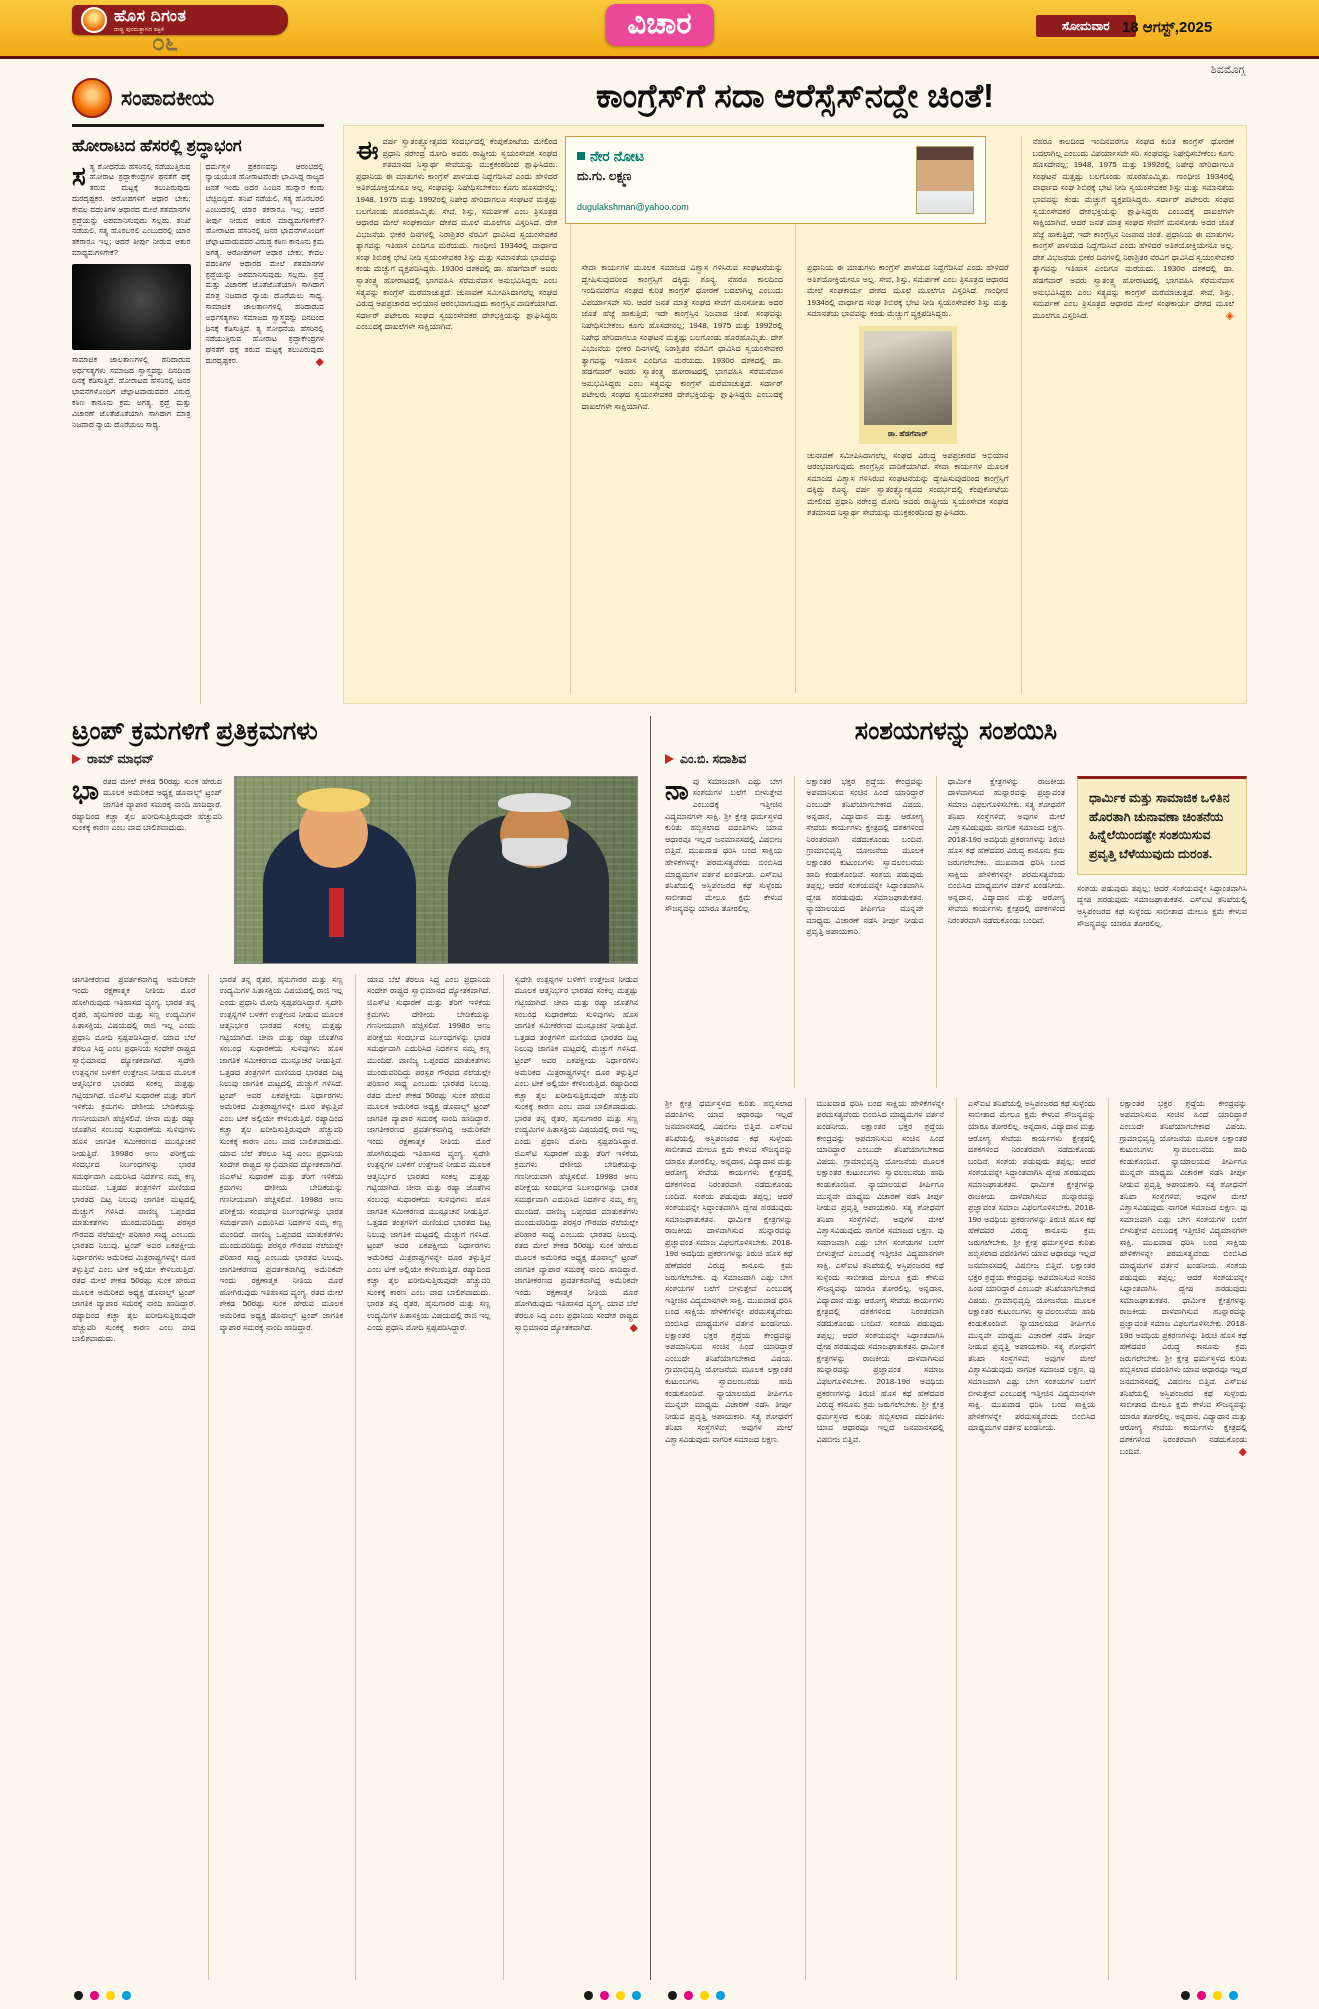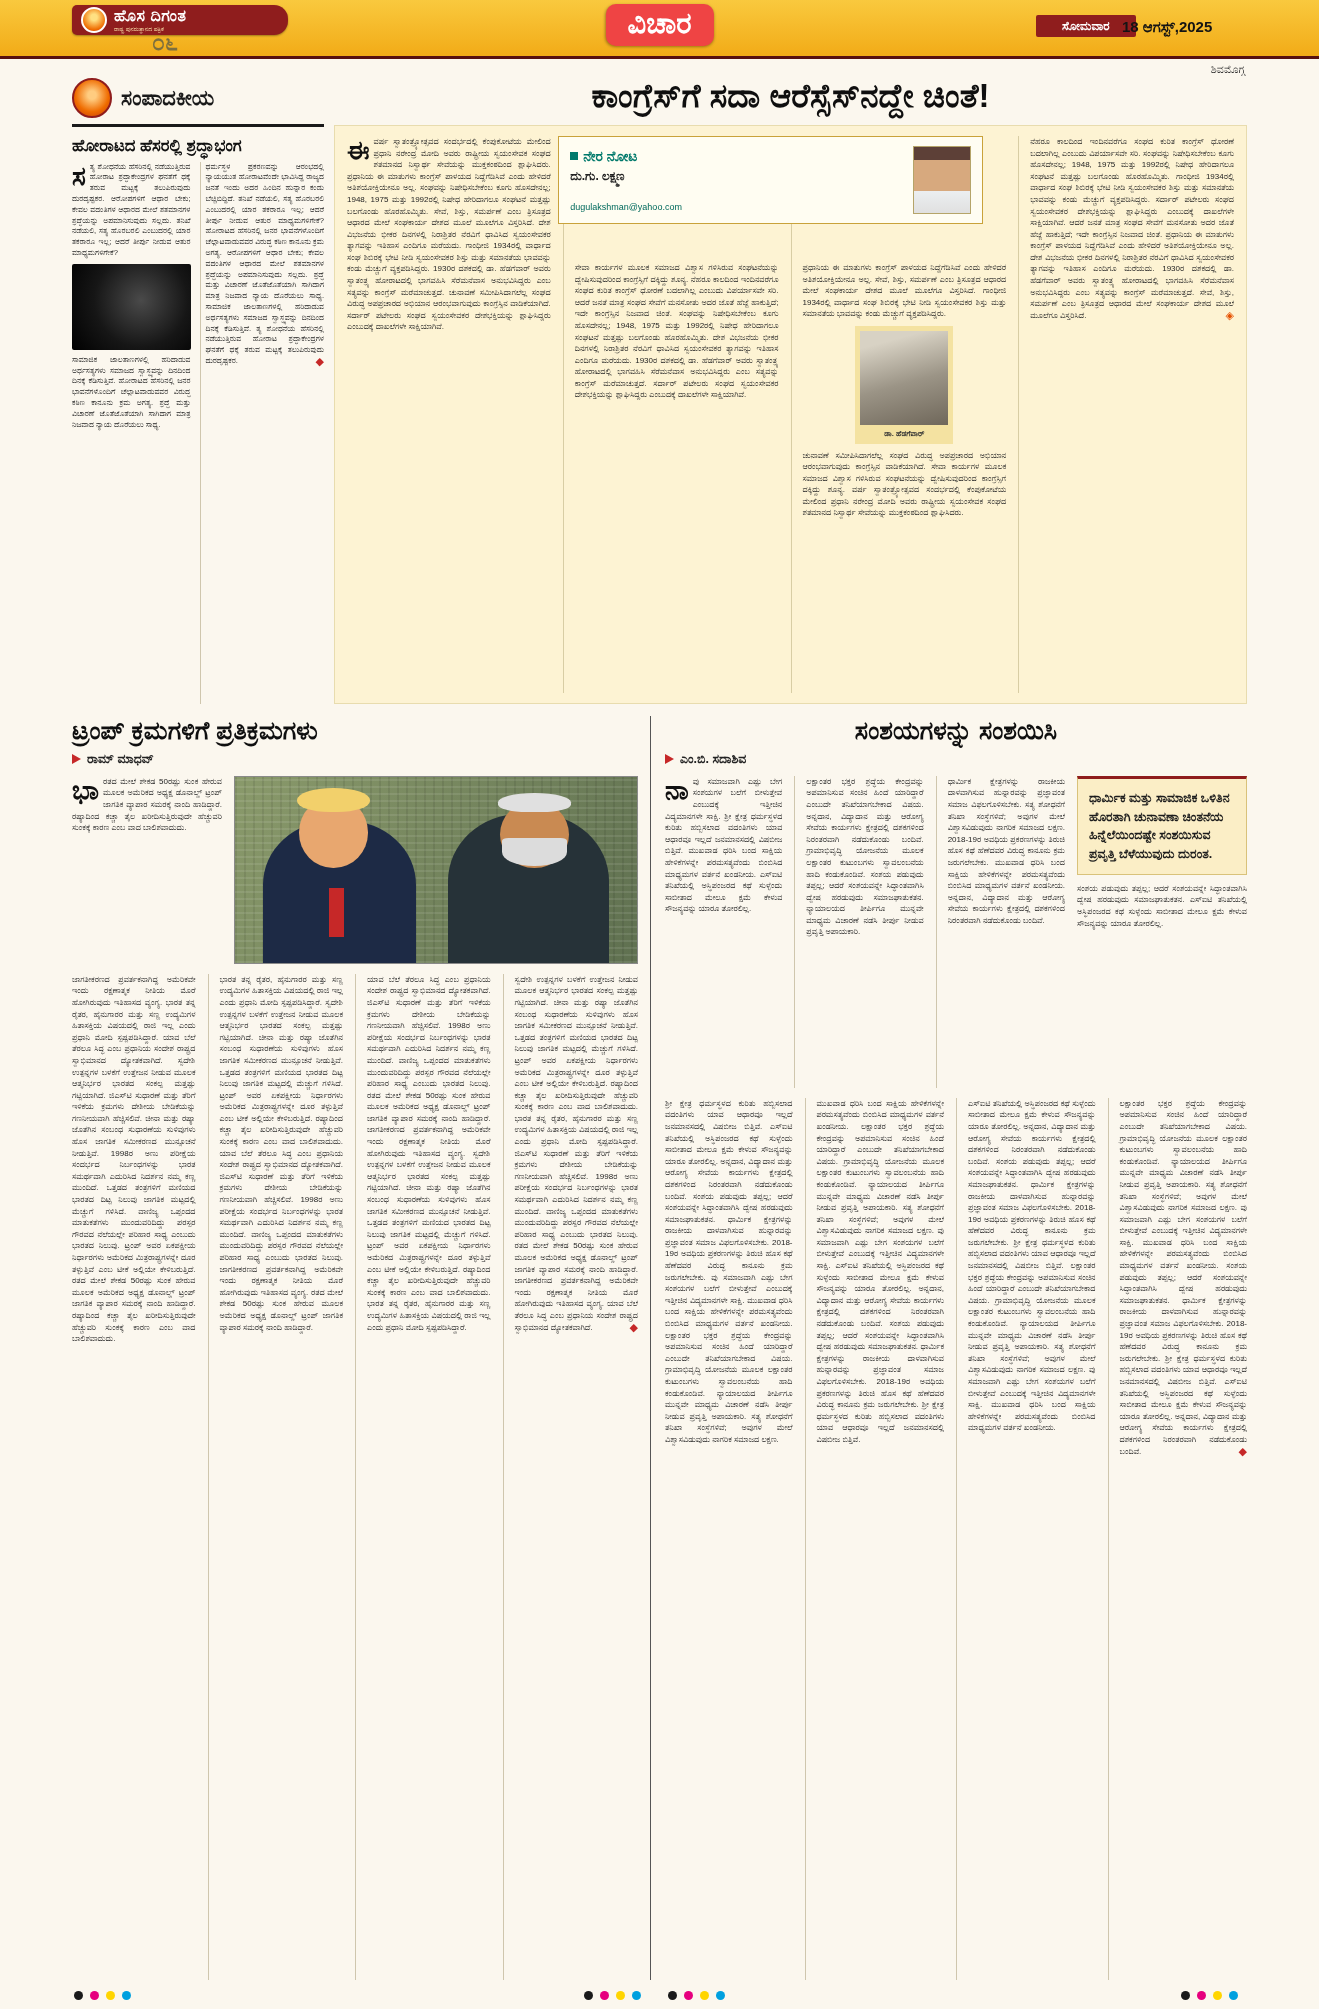--- a/index.html
+++ b/index.html
@@ -14,30 +14,30 @@
   .brand-banner{position:absolute;left:72px;top:5px;width:198px;height:30px;background:#8f1d1d;
        border-radius:5px 14px 14px 5px;display:flex;align-items:center;gap:7px;padding:0 9px;
        box-shadow:0 1px 2px rgba(0,0,0,.35);}
   .brand-logo{width:22px;height:22px;border-radius:50%;flex:0 0 22px;
        background:radial-gradient(circle at 50% 38%,#ffe082 18%,#ef6c00 70%,#b71c1c 100%);
        border:2px solid #fff;}
   .brand-text{display:flex;flex-direction:column;line-height:1;}
   .brand-name{color:#fff;font-weight:bold;font-size:16px;letter-spacing:.5px;}
   .brand-tagline{color:#ffe9b0;font-size:6px;margin-top:2px;}
   .page-num{position:absolute;left:152px;top:29px;font-size:23px;font-weight:bold;color:#7d6f3e;}
-  .section-title{position:absolute;left:50%;transform:translateX(-50%);top:4px;background:#ef4444;
+  .section-title{position:absolute;left:50%;transform:translateX(-50%);top:4px;background:#ec4899;
        color:#fff;font-size:29px;font-weight:bold;padding:3px 22px 5px;border-radius:10px;
        box-shadow:0 1px 3px rgba(0,0,0,.35);}
   .day-badge{position:absolute;left:1036px;top:15px;background:#8f1d1d;color:#fff;font-size:12px;
        font-weight:bold;padding:4px 26px;border-radius:2px;}
   .date-label{position:absolute;left:1122px;top:18px;font-size:15px;font-weight:bold;color:#141414;}
   .edition-label{position:absolute;right:74px;top:63px;font-size:11px;color:#333;}
 
   
-  .top-section{position:absolute;top:78px;left:72px;width:1175px;height:626px;display:flex;gap:10px;}
+  .top-section{position:absolute;top:78px;left:72px;width:1175px;height:626px;display:flex;gap:19px;}
   .bottom-section{position:absolute;top:716px;left:72px;width:1175px;height:1264px;display:flex;}
 
   
   .flow{font-size:8px;line-height:11.6px;text-align:justify;color:#222;overflow:hidden;}
   .ed-flow{font-size:7.6px;line-height:10.8px;}
   .dropcap{float:left;font-size:26px;line-height:25px;font-weight:bold;padding:2px 4px 0 0;color:#111;}
   .endmark{float:right;font-size:11px;color:#c62828;line-height:11px;}
   .endmark.orange{color:#e65100;}
 
   

